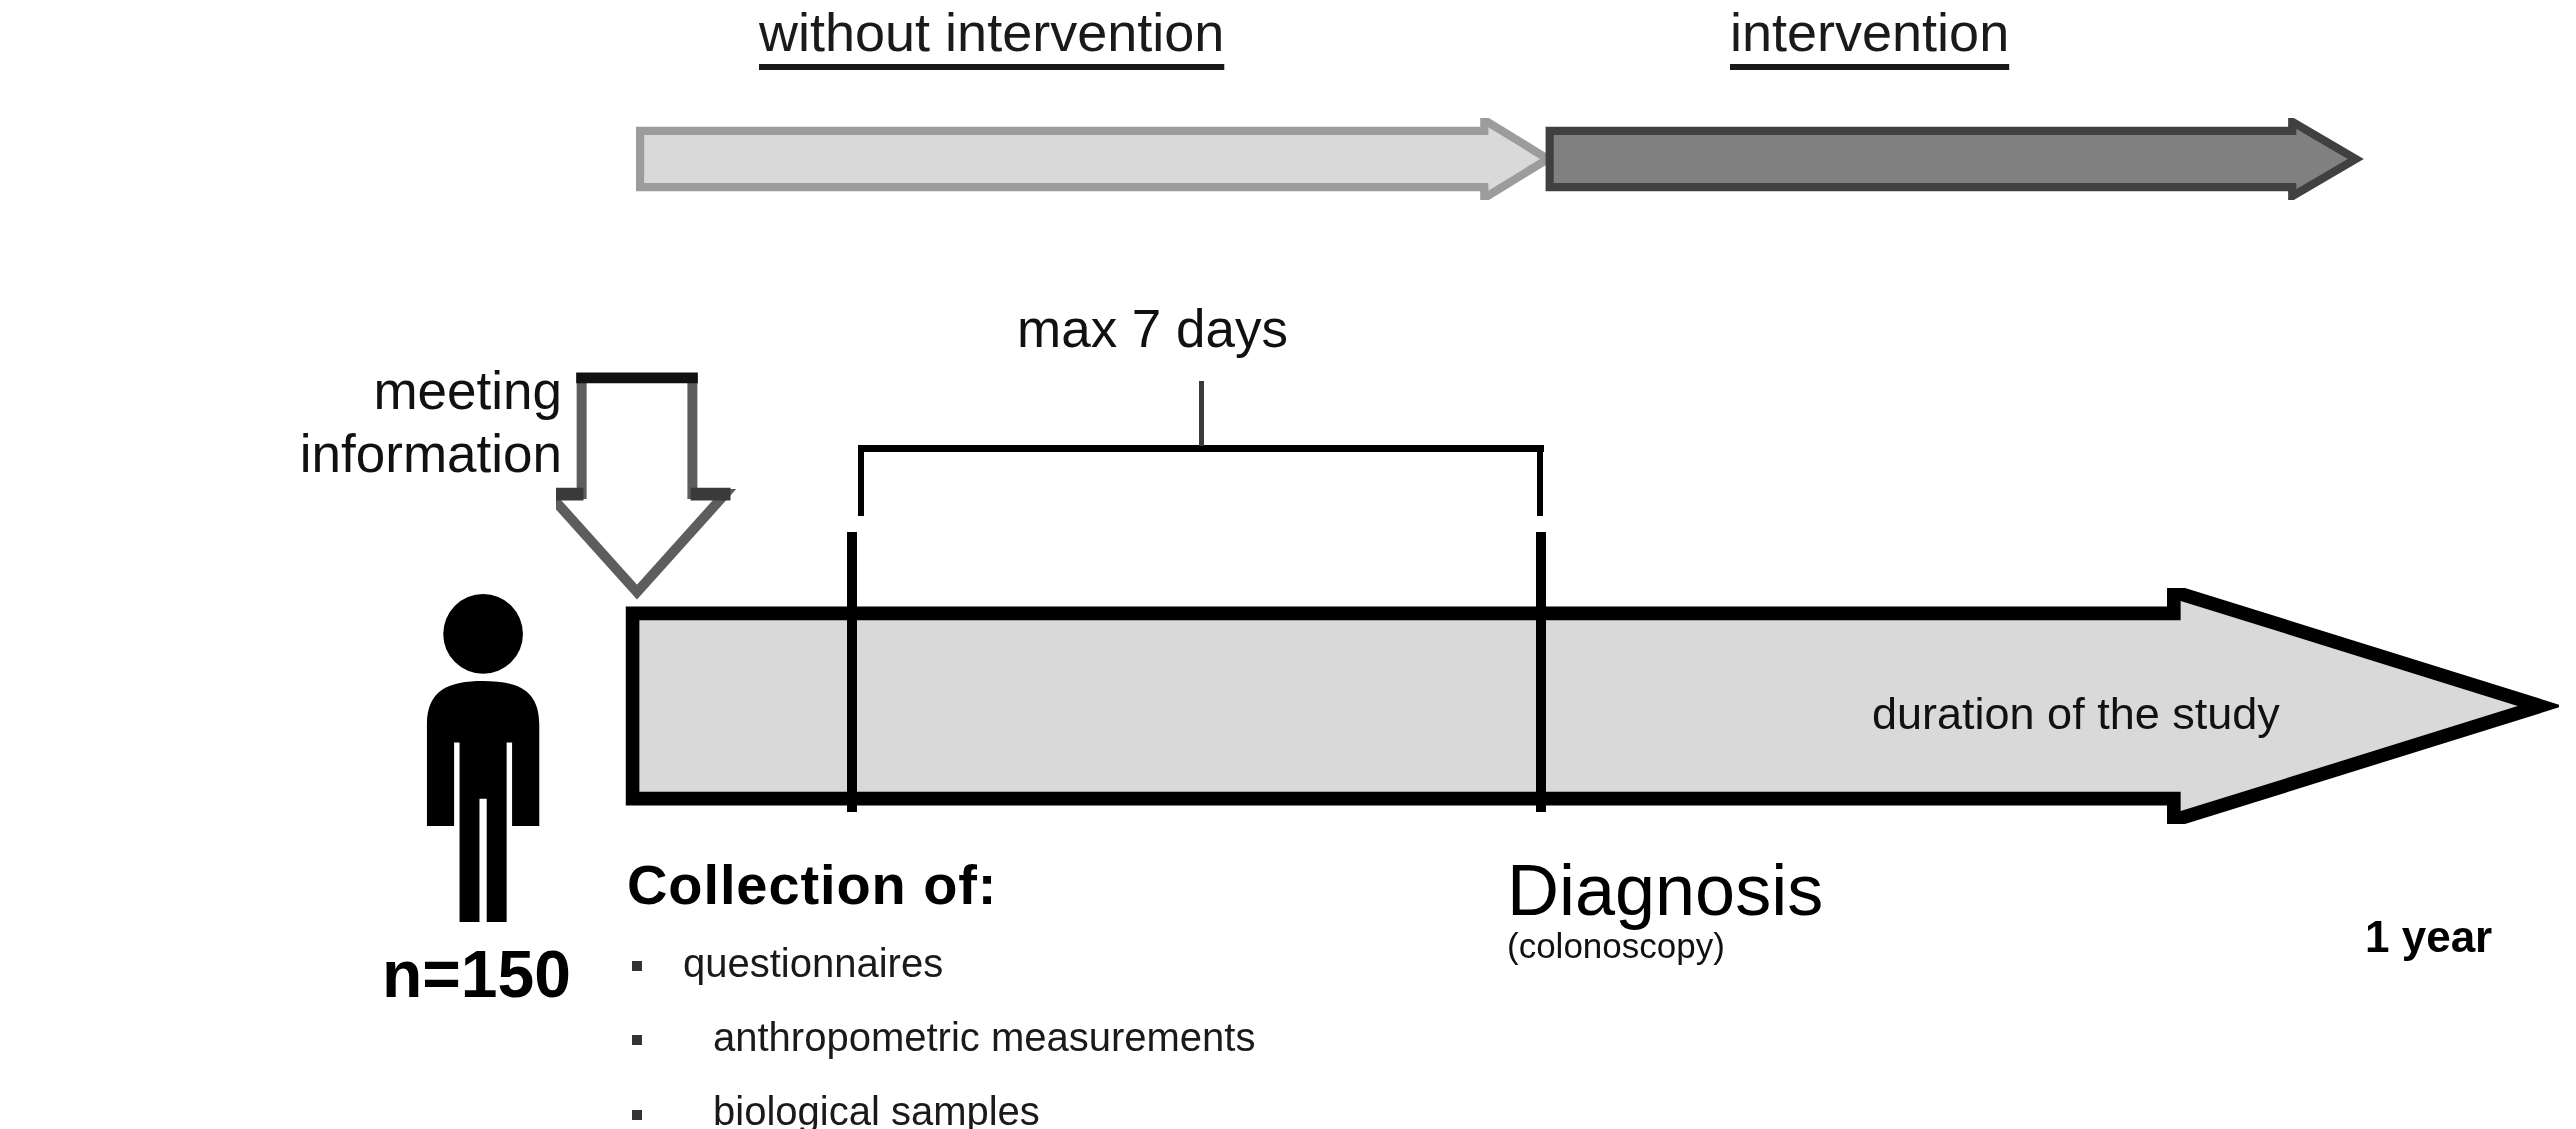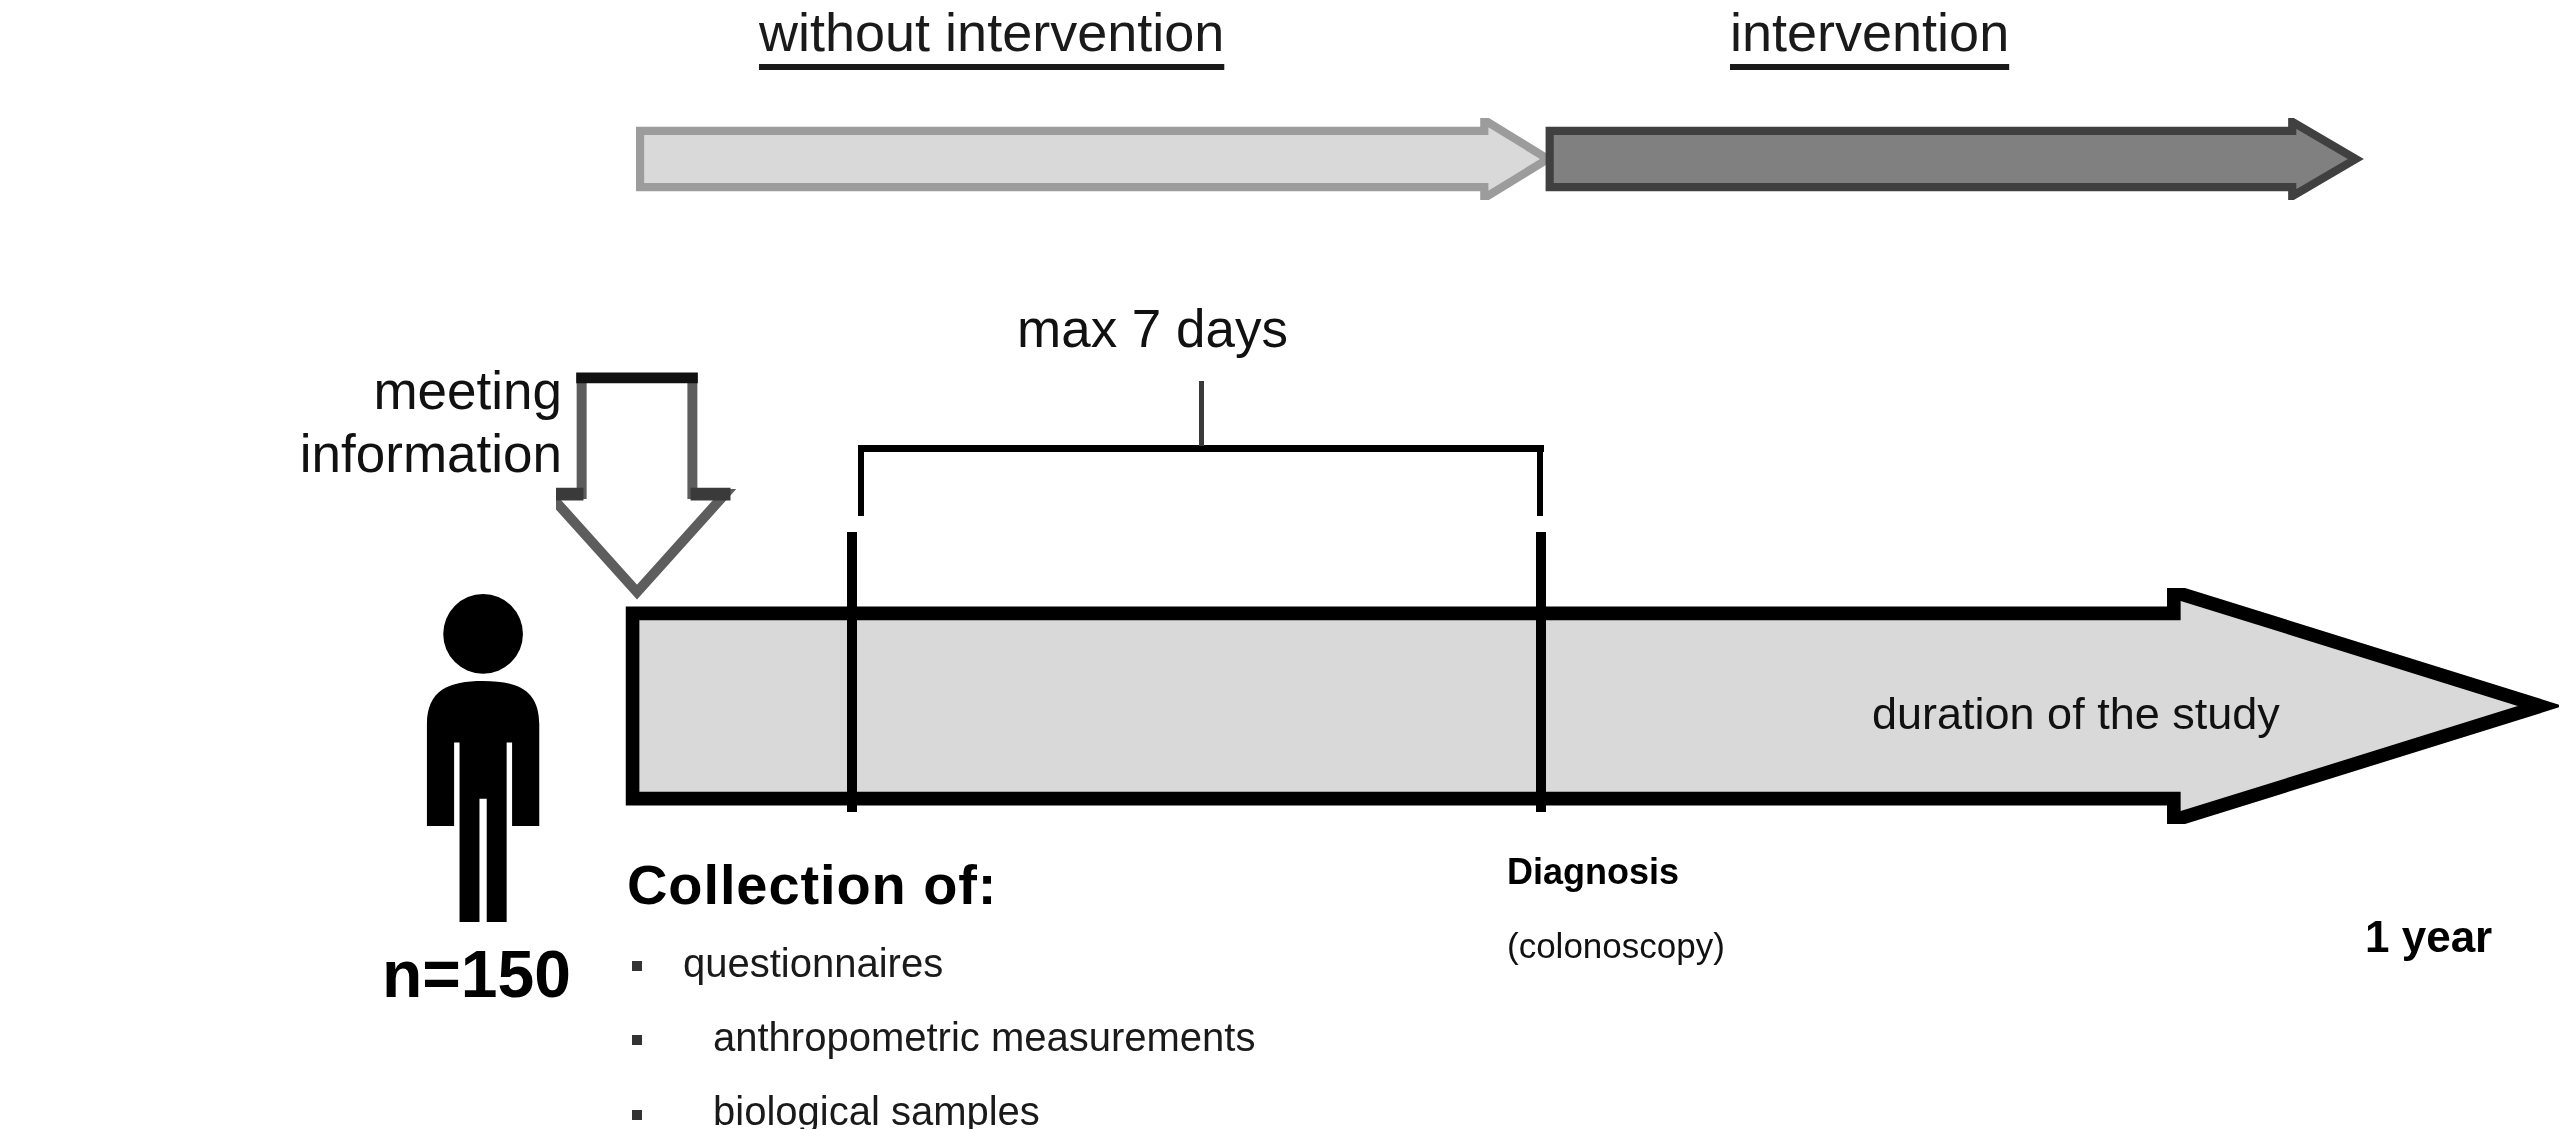--- a/index.html
+++ b/index.html
@@ -59,22 +59,22 @@
     color: #111;
   }
   .txt-collection {
     font-size: 56px;
     font-weight: bold;
     line-height: 1;
     white-space: nowrap;
     letter-spacing: 0.9px;
   }
   .txt-diagnosis {
-    font-size: 36px;
-    font-weight: bold;
+    font-size: 72px;
+    font-weight: normal;
     line-height: 1;
     white-space: nowrap;
   }
   .txt-colono {
     font-size: 35px;
     line-height: 1;
     white-space: nowrap;
     color: #111;
   }
   .txt-duration {

